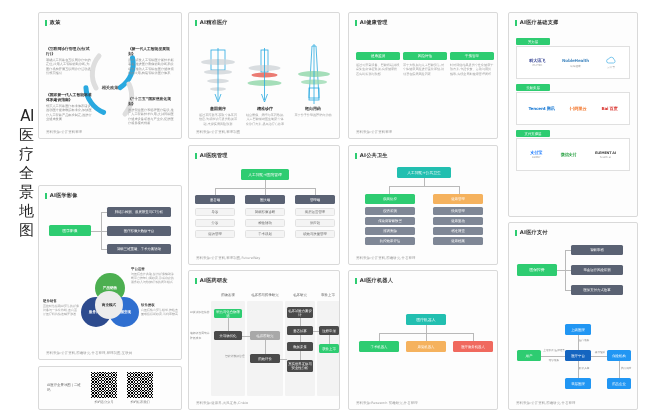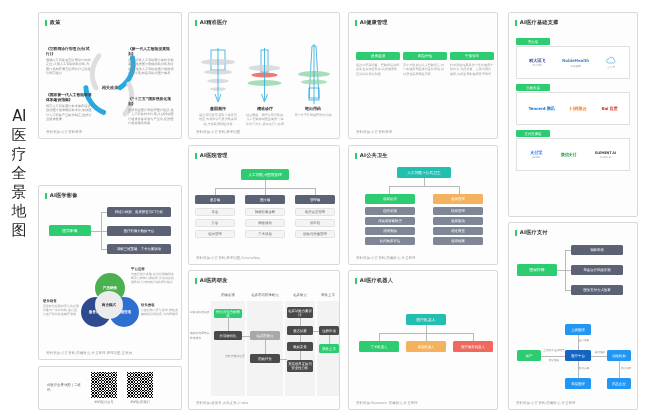--- a/index.html
+++ b/index.html
@@ -16,21 +16,21 @@
     width: 646px; height: 420px;
     background: #ffffff;
   }
 
   
   #side-title {
     position: absolute;
     left: 4px; top: 108px;
     width: 30px;
     display: flex; flex-direction: column;
-    align-items: center;
+    align-items: flex-end;
     gap: 2px;
   }
   #side-title .ch {
     font-size: 15px;
     line-height: 17px;
     color: #262626;
     font-weight: 400;
     letter-spacing: 0;
   }
   #side-title .ch.latin { font-size: 15px; letter-spacing: -0.5px; }

